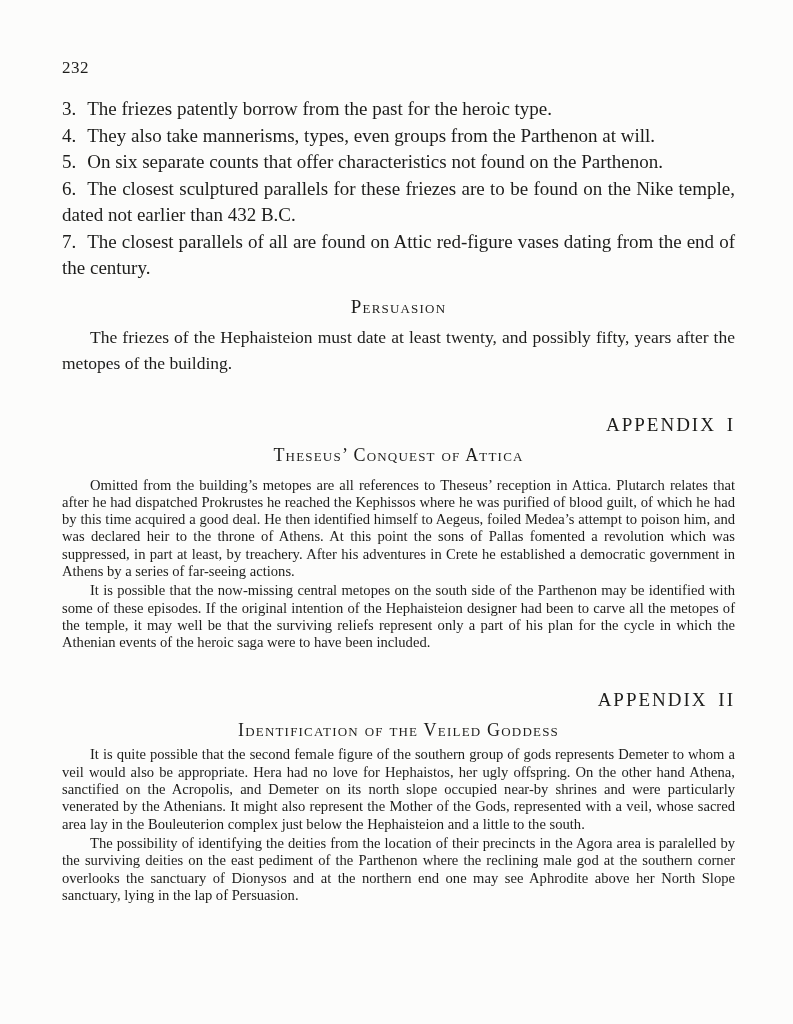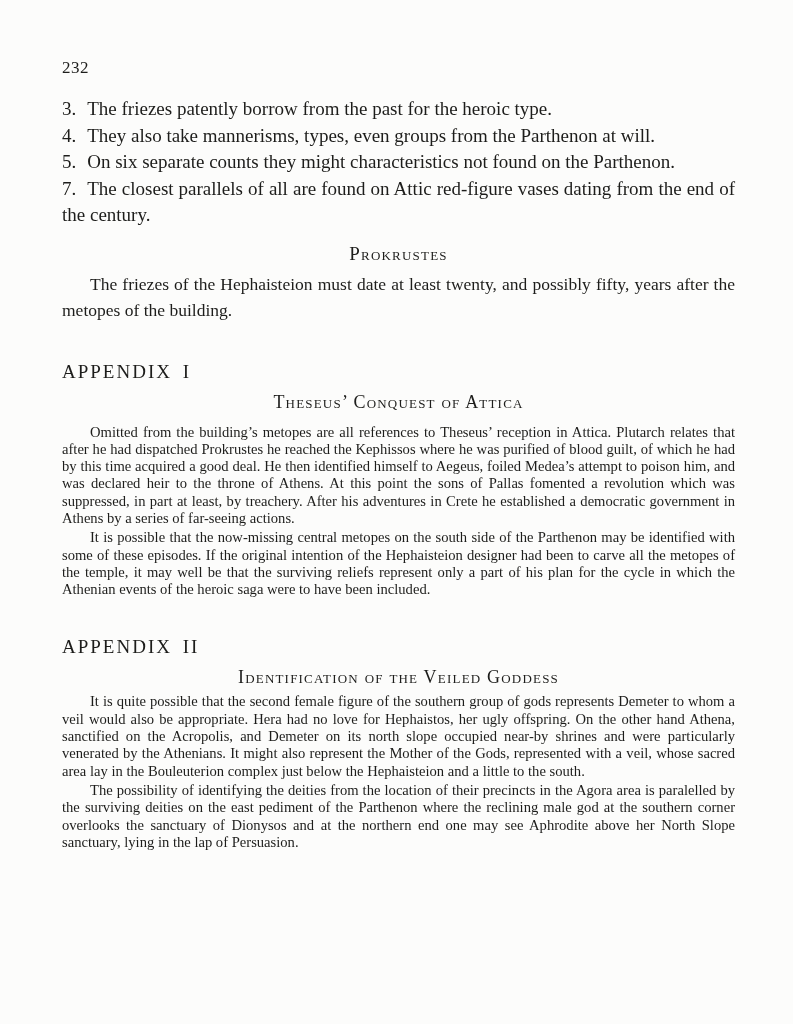--- a/index.html
+++ b/index.html
@@ -60,21 +60,21 @@
     margin: 13px 0 0 0;
     text-align: center;
     font-variant: small-caps;
     font-weight: 400;
     font-size: 19px;
     letter-spacing: 1.2px;
     line-height: 24px;
   }
   .caps-heading {
     margin: 0;
-    text-align: left;
+    text-align: right;
     font-weight: 400;
     font-size: 19px;
     letter-spacing: 2px;
     word-spacing: 4px;
     line-height: 26px;
   }
   .sc-subheading {
     margin: 7px 0 0 0;
     text-align: center;
     font-variant: small-caps;
@@ -112,26 +112,27 @@
 <div class="page">
   <div class="content">
 
     <header class="running-header">
       <span class="page-num">232</span>
     </header>
 
     <ol class="numbered-list">
       <li class="list-item"><span class="item-num">3.</span><span class="item-text">The friezes patently borrow from the past for the heroic type.</span></li>
       <li class="list-item"><span class="item-num">4.</span><span class="item-text">They also take mannerisms, types, even groups from the Parthenon at will.</span></li>
-      <li class="list-item"><span class="item-num">5.</span><span class="item-text">On six separate counts they might characteristics not found on the Parthenon.</span></li>
+      <li class="list-item"><span class="item-num">5.</span><span class="item-text">On six separate counts that offer characteristics not found on the Parthenon.</span></li>
+      <li class="list-item"><span class="item-num">6.</span><span class="item-text">The closest sculptured parallels for these friezes are to be found on the Nike temple, dated not earlier than 432 B.C.</span></li>
       <li class="list-item"><span class="item-num">7.</span><span class="item-text">The closest parallels of all are found on Attic red-figure vases dating from the end of the century.</span></li>
     </ol>
 
     <section class="section-conclusion">
-      <h2 class="sc-heading">Prokrustes</h2>
+      <h2 class="sc-heading">Persuasion</h2>
       <p class="para main-para">The friezes of the Hephaisteion must date at least twenty, and possibly fifty, years after the metopes of the building.</p>
     </section>
 
     <section class="section-appendix-1">
       <h2 class="caps-heading">APPENDIX I</h2>
       <h3 class="sc-subheading">Theseus’ Conquest of Attica</h3>
       <p class="para small-para first">Omitted from the building’s metopes are all references to Theseus’ reception in Attica. Plutarch relates that after he had dispatched Prokrustes he reached the Kephissos where he was purified of blood guilt, of which he had by this time acquired a good deal. He then identified himself to Aegeus, foiled Medea’s attempt to poison him, and was declared heir to the throne of Athens. At this point the sons of Pallas fomented a revolution which was suppressed, in part at least, by treachery. After his adventures in Crete he established a democratic government in Athens by a series of far-seeing actions.</p>
       <p class="para small-para second">It is possible that the now-missing central metopes on the south side of the Parthenon may be identified with some of these episodes. If the original intention of the Hephaisteion designer had been to carve all the metopes of the temple, it may well be that the surviving reliefs represent only a part of his plan for the cycle in which the Athenian events of the heroic saga were to have been included.</p>
     </section>
 

